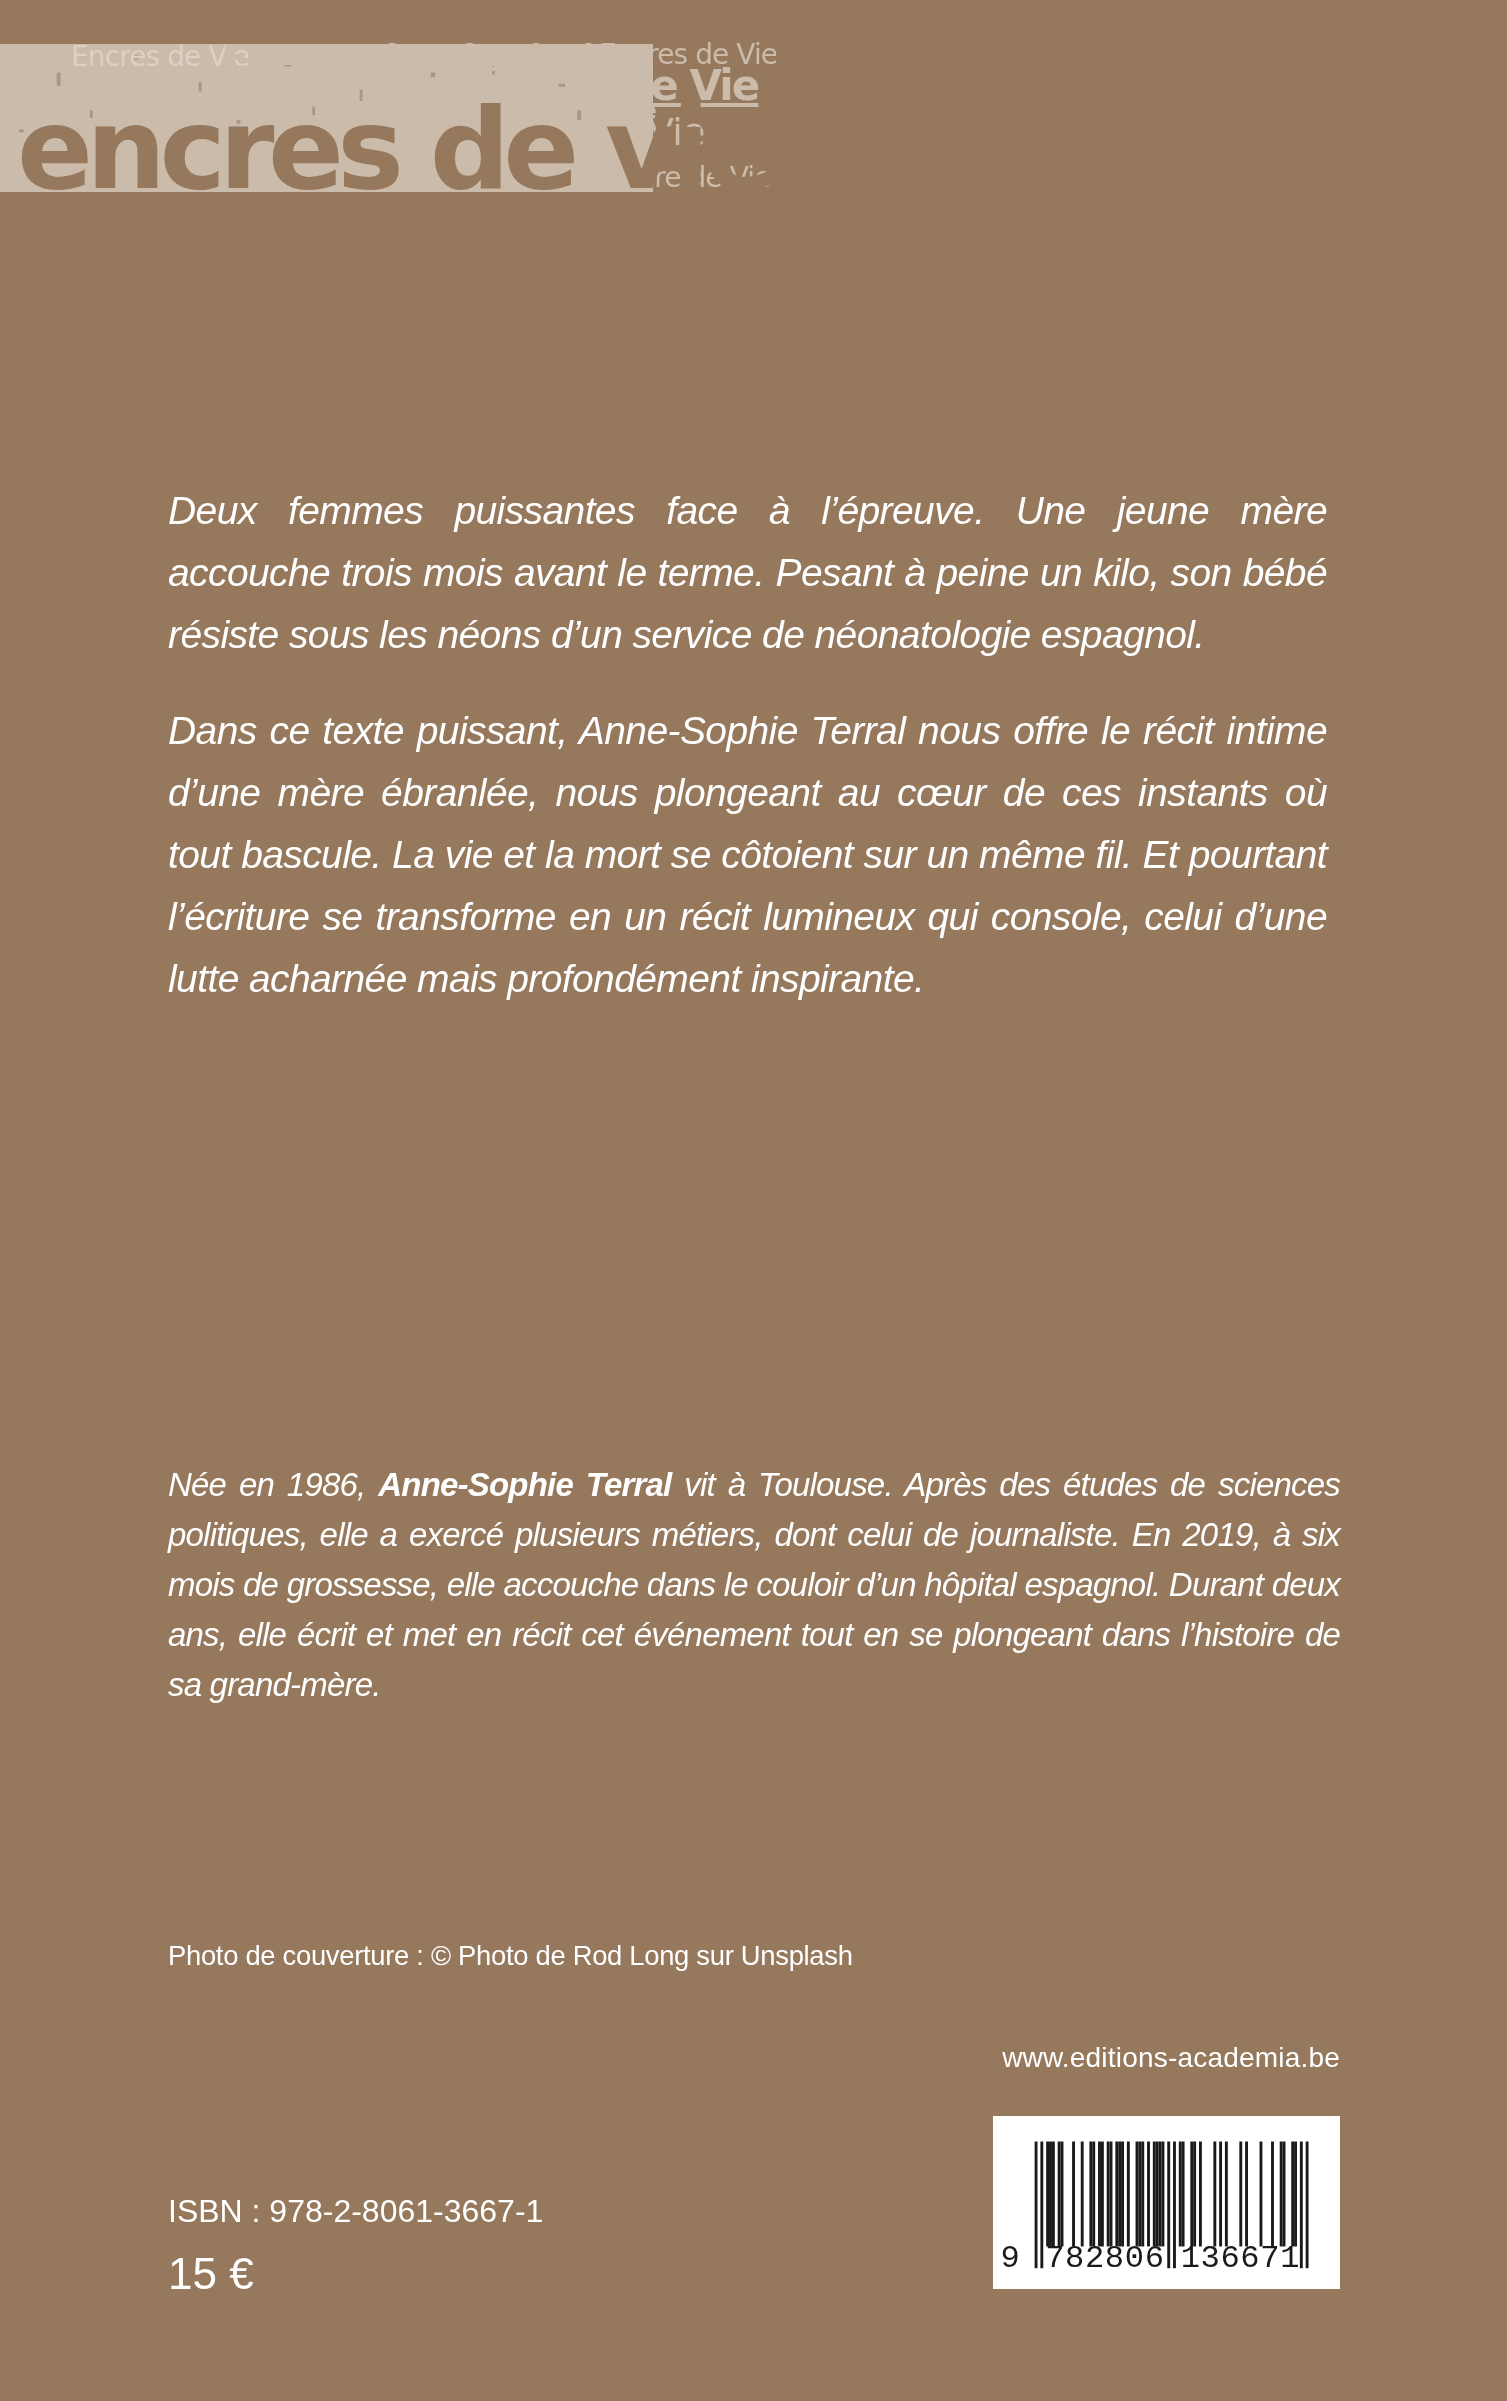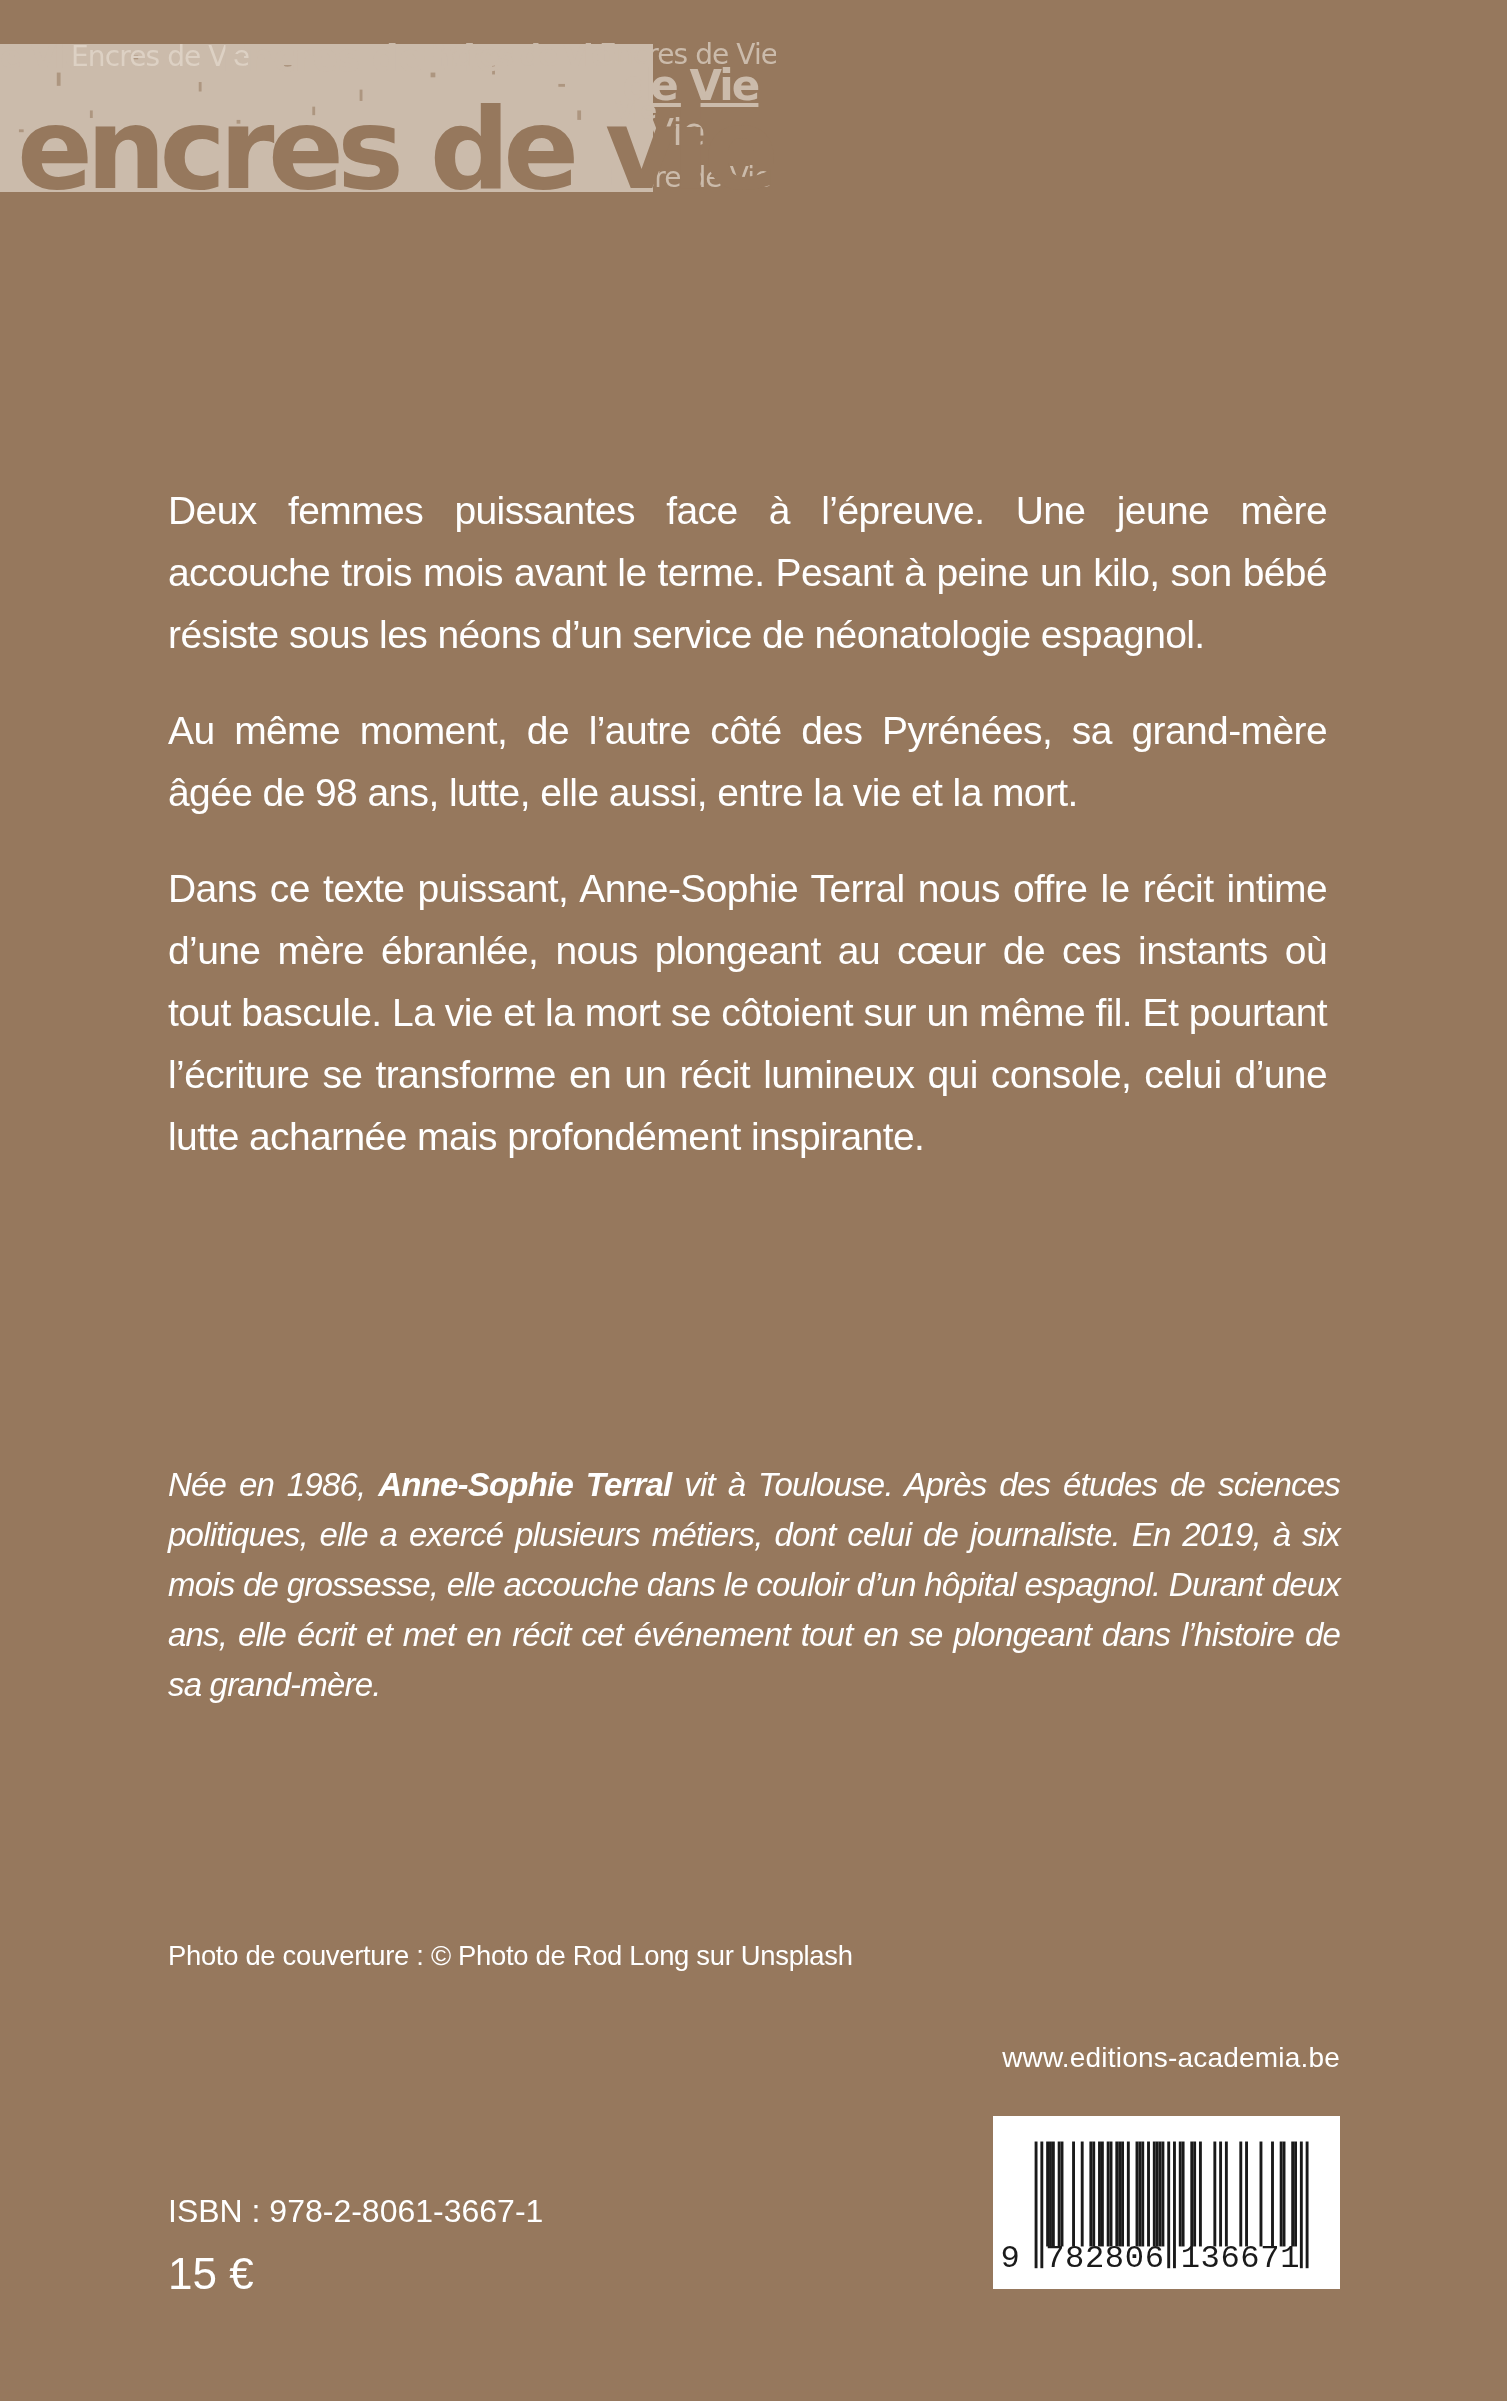--- a/index.html
+++ b/index.html
@@ -39,21 +39,21 @@
     .w0c { left: 222px; top: 36px; font-size: 38px; font-weight: bold; }
     .w0d { left: 416px; top: 38px; font-size: 30px; font-weight: bold; letter-spacing: -2.8px; }
 
     
     .blurb {
       position: absolute; left: 168px; top: 480px; width: 1172px;
       font-family: "Liberation Sans", sans-serif;
       font-size: 39px; line-height: 62px; text-align: justify;
       letter-spacing: -0.6px;
     }
-    .blurb p { margin: 0 13px 34px 0; }
+    .blurb p { margin: 0 13px 34px 0; font-style: italic; }
     .blurb p:last-child { margin-bottom: 0; }
 
     
     .bio {
       position: absolute; left: 168px; top: 1460px; width: 1172px;
       font-size: 33px; line-height: 50px; font-style: italic;
       text-align: justify; letter-spacing: -0.8px;
     }
     .bio p { margin: 0; }
     .bio b { font-weight: bold; }
@@ -110,21 +110,20 @@
   <span class="logo-word w1">Encres de Vie</span>
   <span class="logo-word w2">de Vie</span>
   <span class="logo-word w3">Vie</span>
   <span class="logo-word w4">Vie</span>
   <span class="logo-word w5">Encre de Vie</span>
   <div class="logo-main">encres de vie</div>
 </div>
 
 <div class="blurb">
   <p>Deux femmes puissantes face à l’épreuve. Une jeune mère accouche trois mois avant le terme. Pesant à peine un kilo, son bébé résiste sous les néons d’un service de néonatologie espagnol.</p>
-  <p>Au même moment, de l’autre côté des Pyrénées, sa grand-mère âgée de 98 ans, lutte, elle aussi, entre la vie et la mort.</p>
   <p>Dans ce texte puissant, Anne-Sophie Terral nous offre le récit intime d’une mère ébranlée, nous plongeant au cœur de ces instants où tout bascule. La vie et la mort se côtoient sur un même fil. Et pourtant l’écriture se transforme en un récit lumineux qui console, celui d’une lutte acharnée mais profondément inspirante.</p>
 </div>
 
 <div class="bio">
   <p><span>Née en 1986, </span><b>Anne-Sophie Terral</b><span> vit à Toulouse. Après des études de sciences politiques, elle a exercé plusieurs métiers, dont celui de journaliste. En 2019, à six mois de grossesse, elle accouche dans le couloir d’un hôpital espagnol. Durant deux ans, elle écrit et met en récit cet événement tout en se plongeant dans l’histoire de sa grand-mère.</span></p>
 </div>
 
 <div class="credit">Photo de couverture : © Photo de Rod Long sur Unsplash</div>
 <div class="website">www.editions-academia.be</div>
 <div class="isbn">ISBN : 978-2-8061-3667-1</div>

